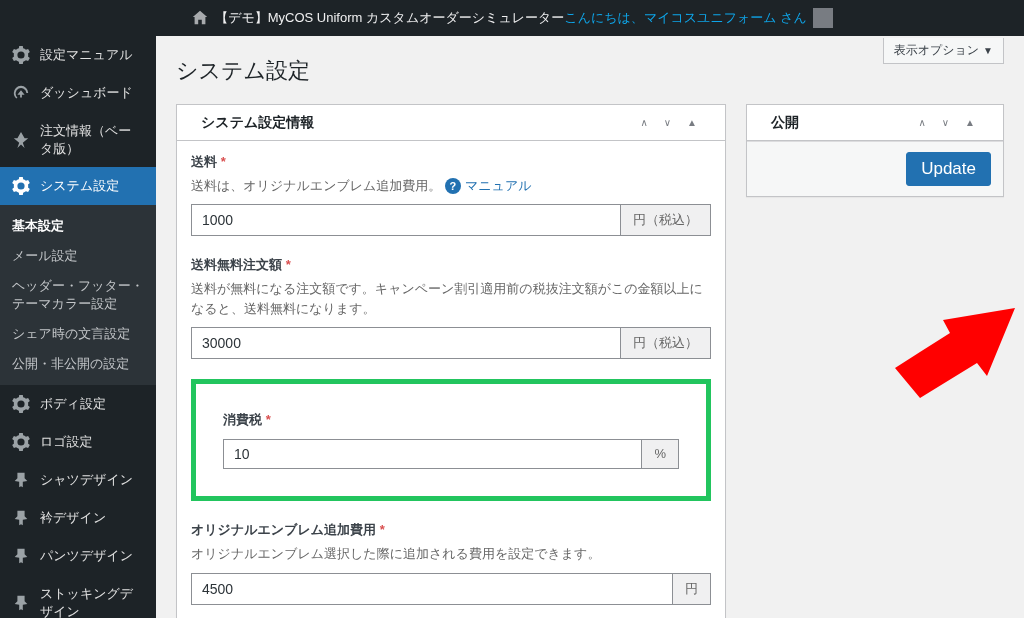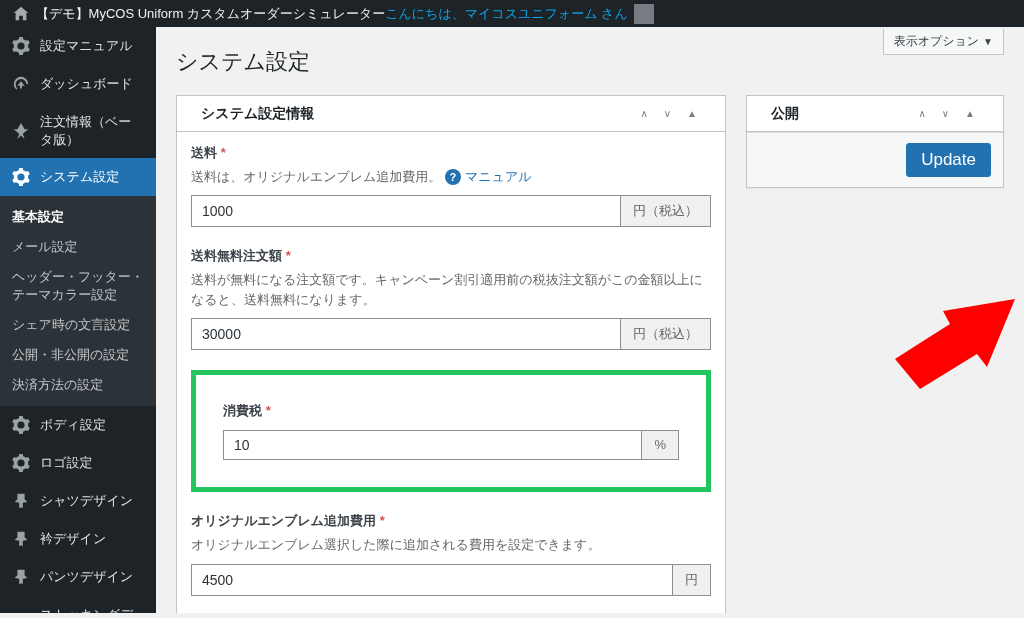--- a/index.html
+++ b/index.html
@@ -1,19 +1,19 @@
 <!DOCTYPE html>
 <html><head>
 <meta charset="utf-8">
 <style>
 * { margin: 0; padding: 0; box-sizing: border-box; }
 body { font-family: -apple-system, BlinkMacSystemFont, "Segoe UI", "Hiragino Sans", Meiryo, sans-serif; font-size: 13px; background: #f1f1f1; color: #3c434a; width: 1024px; height: 618px; overflow: hidden; }
 
 
-.admin-bar { height: 27px; background: #1d2327; color: #f0f0f1; display: flex; justify-content: flex-start; align-items: center; padding: 0 12px; font-size: 13px; }
+.admin-bar { height: 36px; background: #1d2327; color: #f0f0f1; display: flex; justify-content: center; align-items: center; padding: 0 12px; font-size: 13px; }
 .admin-bar-left, .admin-bar-right { display: flex; align-items: center; gap: 6px; }
 .admin-bar .icon-svg { width: 18px; height: 18px; fill: #a7aaad; }
 .admin-bar-title { color: #f0f0f1; }
 .admin-bar-right .greet { color: #0ea5e9; }
 .admin-bar-right .avatar { width: 20px; height: 20px; background: #787c82; display: inline-block; }
 
 
 .layout { display: flex; height: calc(618px - 32px); }
 .nav { width: 156px; background: #1d2327; color: #f0f0f1; overflow-y: hidden; }
 .nav-item { display: flex; align-items: center; gap: 10px; padding: 10px 12px; color: #e0e0e0; cursor: pointer; }
@@ -104,21 +104,20 @@
           <path d="M10 6a4 4 0 1 0 0 8 4 4 0 0 0 0-8zm8 4c0 .6-.1 1.2-.2 1.7l2 1.6-1.9 3.3-2.4-.8c-.9.7-2 1.3-3.1 1.6L12 20H8l-.4-2.6c-1.1-.3-2.2-.9-3.1-1.6l-2.4.8L.2 13.3l2-1.6C2.1 11.2 2 10.6 2 10c0-.6.1-1.2.2-1.7l-2-1.6L2.1 3.4l2.4.8c.9-.7 2-1.3 3.1-1.6L8 0h4l.4 2.6c1.1.3 2.2.9 3.1 1.6l2.4-.8 1.9 3.3-2 1.6c.1.5.2 1.1.2 1.7z"></path>
         </svg>
       <span>システム設定</span>
     </div>
     <div class="nav-sub">
       <div class="nav-sub-item active">基本設定</div>
       <div class="nav-sub-item">メール設定</div>
       <div class="nav-sub-item">ヘッダー・フッター・テーマカラー設定</div>
       <div class="nav-sub-item">シェア時の文言設定</div>
       <div class="nav-sub-item">公開・非公開の設定</div>
-      <div class="nav-sub-item">決済方法の設定</div>
     </div>
     <div class="nav-item">
       <svg class="icon-svg" viewBox="0 0 20 20">
           <path d="M10 6a4 4 0 1 0 0 8 4 4 0 0 0 0-8zm8 4c0 .6-.1 1.2-.2 1.7l2 1.6-1.9 3.3-2.4-.8c-.9.7-2 1.3-3.1 1.6L12 20H8l-.4-2.6c-1.1-.3-2.2-.9-3.1-1.6l-2.4.8L.2 13.3l2-1.6C2.1 11.2 2 10.6 2 10c0-.6.1-1.2.2-1.7l-2-1.6L2.1 3.4l2.4.8c.9-.7 2-1.3 3.1-1.6L8 0h4l.4 2.6c1.1.3 2.2.9 3.1 1.6l2.4-.8 1.9 3.3-2 1.6c.1.5.2 1.1.2 1.7z"></path>
         </svg>
       <span>ボディ設定</span>
     </div>
     <div class="nav-item">
       <svg class="icon-svg" viewBox="0 0 20 20">
           <path d="M10 6a4 4 0 1 0 0 8 4 4 0 0 0 0-8zm8 4c0 .6-.1 1.2-.2 1.7l2 1.6-1.9 3.3-2.4-.8c-.9.7-2 1.3-3.1 1.6L12 20H8l-.4-2.6c-1.1-.3-2.2-.9-3.1-1.6l-2.4.8L.2 13.3l2-1.6C2.1 11.2 2 10.6 2 10c0-.6.1-1.2.2-1.7l-2-1.6L2.1 3.4l2.4.8c.9-.7 2-1.3 3.1-1.6L8 0h4l.4 2.6c1.1.3 2.2.9 3.1 1.6l2.4-.8 1.9 3.3-2 1.6c.1.5.2 1.1.2 1.7z"></path>

